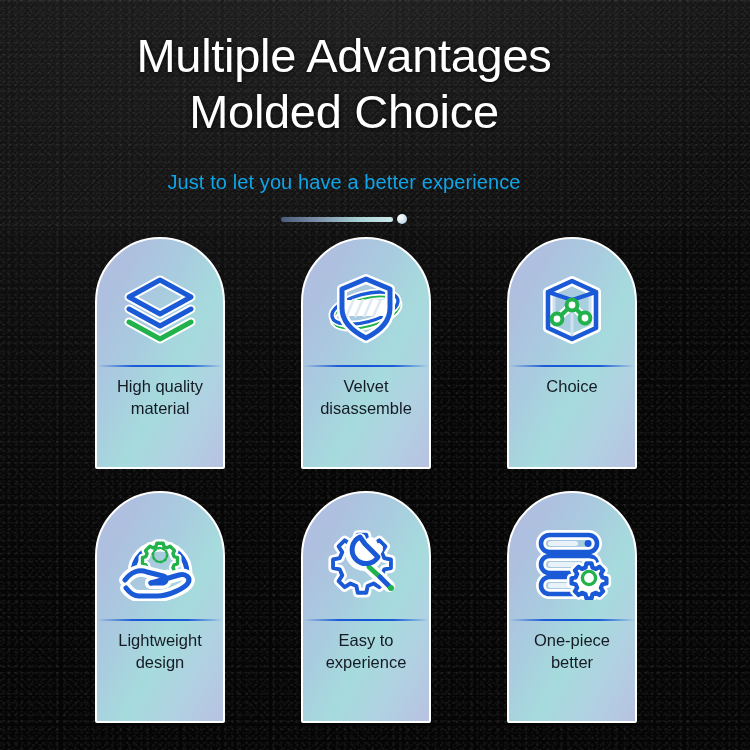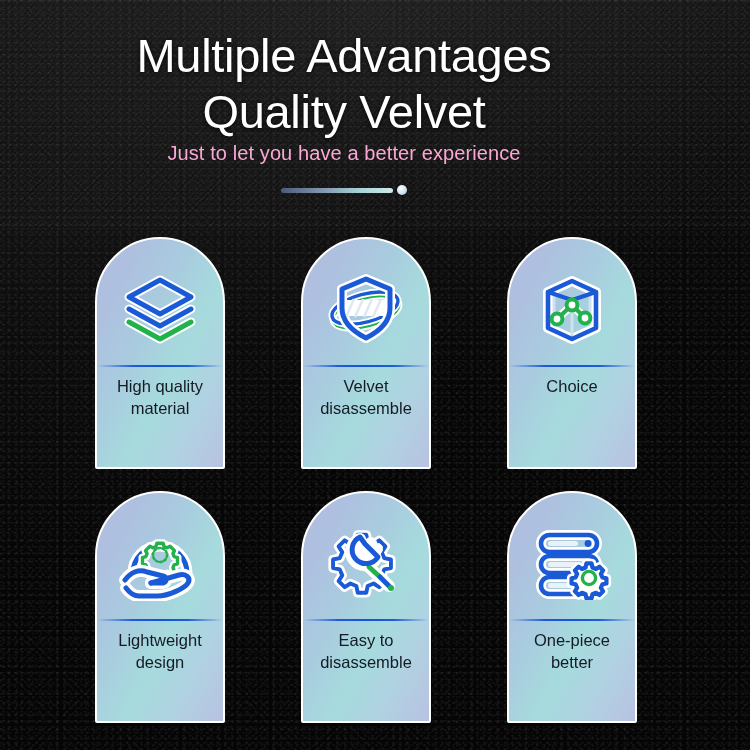--- a/index.html
+++ b/index.html
@@ -58,24 +58,25 @@
   .title {
     color: #ffffff;
     font-size: 47px;
     line-height: 56px;
     font-weight: 400;
     letter-spacing: -0.3px;
     text-shadow: 0 1px 5px rgba(0,0,0,.8);
   }
 
   .subtitle {
-    color: #f9a8d4;
+    color: #0ea5e9;
     font-size: 20px;
     line-height: 26px;
     font-weight: 400;
+    margin-top: 29px;
     letter-spacing: .1px;
   }
 
   .divider-wrap {
     margin: 19px auto 0;
     width: 126px;
     height: 10px;
     position: relative;
   }
   .divider-bar {
@@ -153,21 +154,21 @@
 <body>
 
 <div id="bg-texture"></div>
 <div id="bg-noise"></div>
 
 <div id="page">
 
   <div class="header">
     <div class="title">
       <div>Multiple Advantages</div>
-      <div>Quality Velvet</div>
+      <div>Molded Choice</div>
     </div>
     <div class="subtitle">Just to let you have a better experience</div>
 
     <div class="divider-wrap">
       <div class="divider-bar"></div>
       <div class="divider-dot"></div>
     </div>
   </div>
 
   <div class="grid">
@@ -308,21 +309,21 @@
             </g>
             <path d="M45 43 L56 53" stroke="#22b24c" stroke-width="5"></path>
             <path d="M56 53 L66 63" stroke="#1a5ad6" stroke-width="5"></path>
             <path d="M36 13 A14 14 0 1 0 54 33 L41 20 Z" fill="none" stroke="#1a5ad6" stroke-width="5"></path>
             <circle cx="67" cy="64" r="3" fill="#22b24c" stroke="none"></circle>
           </g>
         </svg>
       </div>
       <div class="card-sep"></div>
       <div class="card-label">Easy to
-disassemble</div>
+experience</div>
     </div>
 
     <div class="card">
       <div class="card-icon">
         <svg width="82" height="74" viewBox="0 0 82 74">
           <g fill="none">
 
             <g stroke="#ffffff" stroke-width="10" stroke-linejoin="round">
               <rect x="10" y="9" width="56" height="17" rx="8.5"></rect>
               <rect x="10" y="30" width="56" height="17" rx="8.5"></rect>

